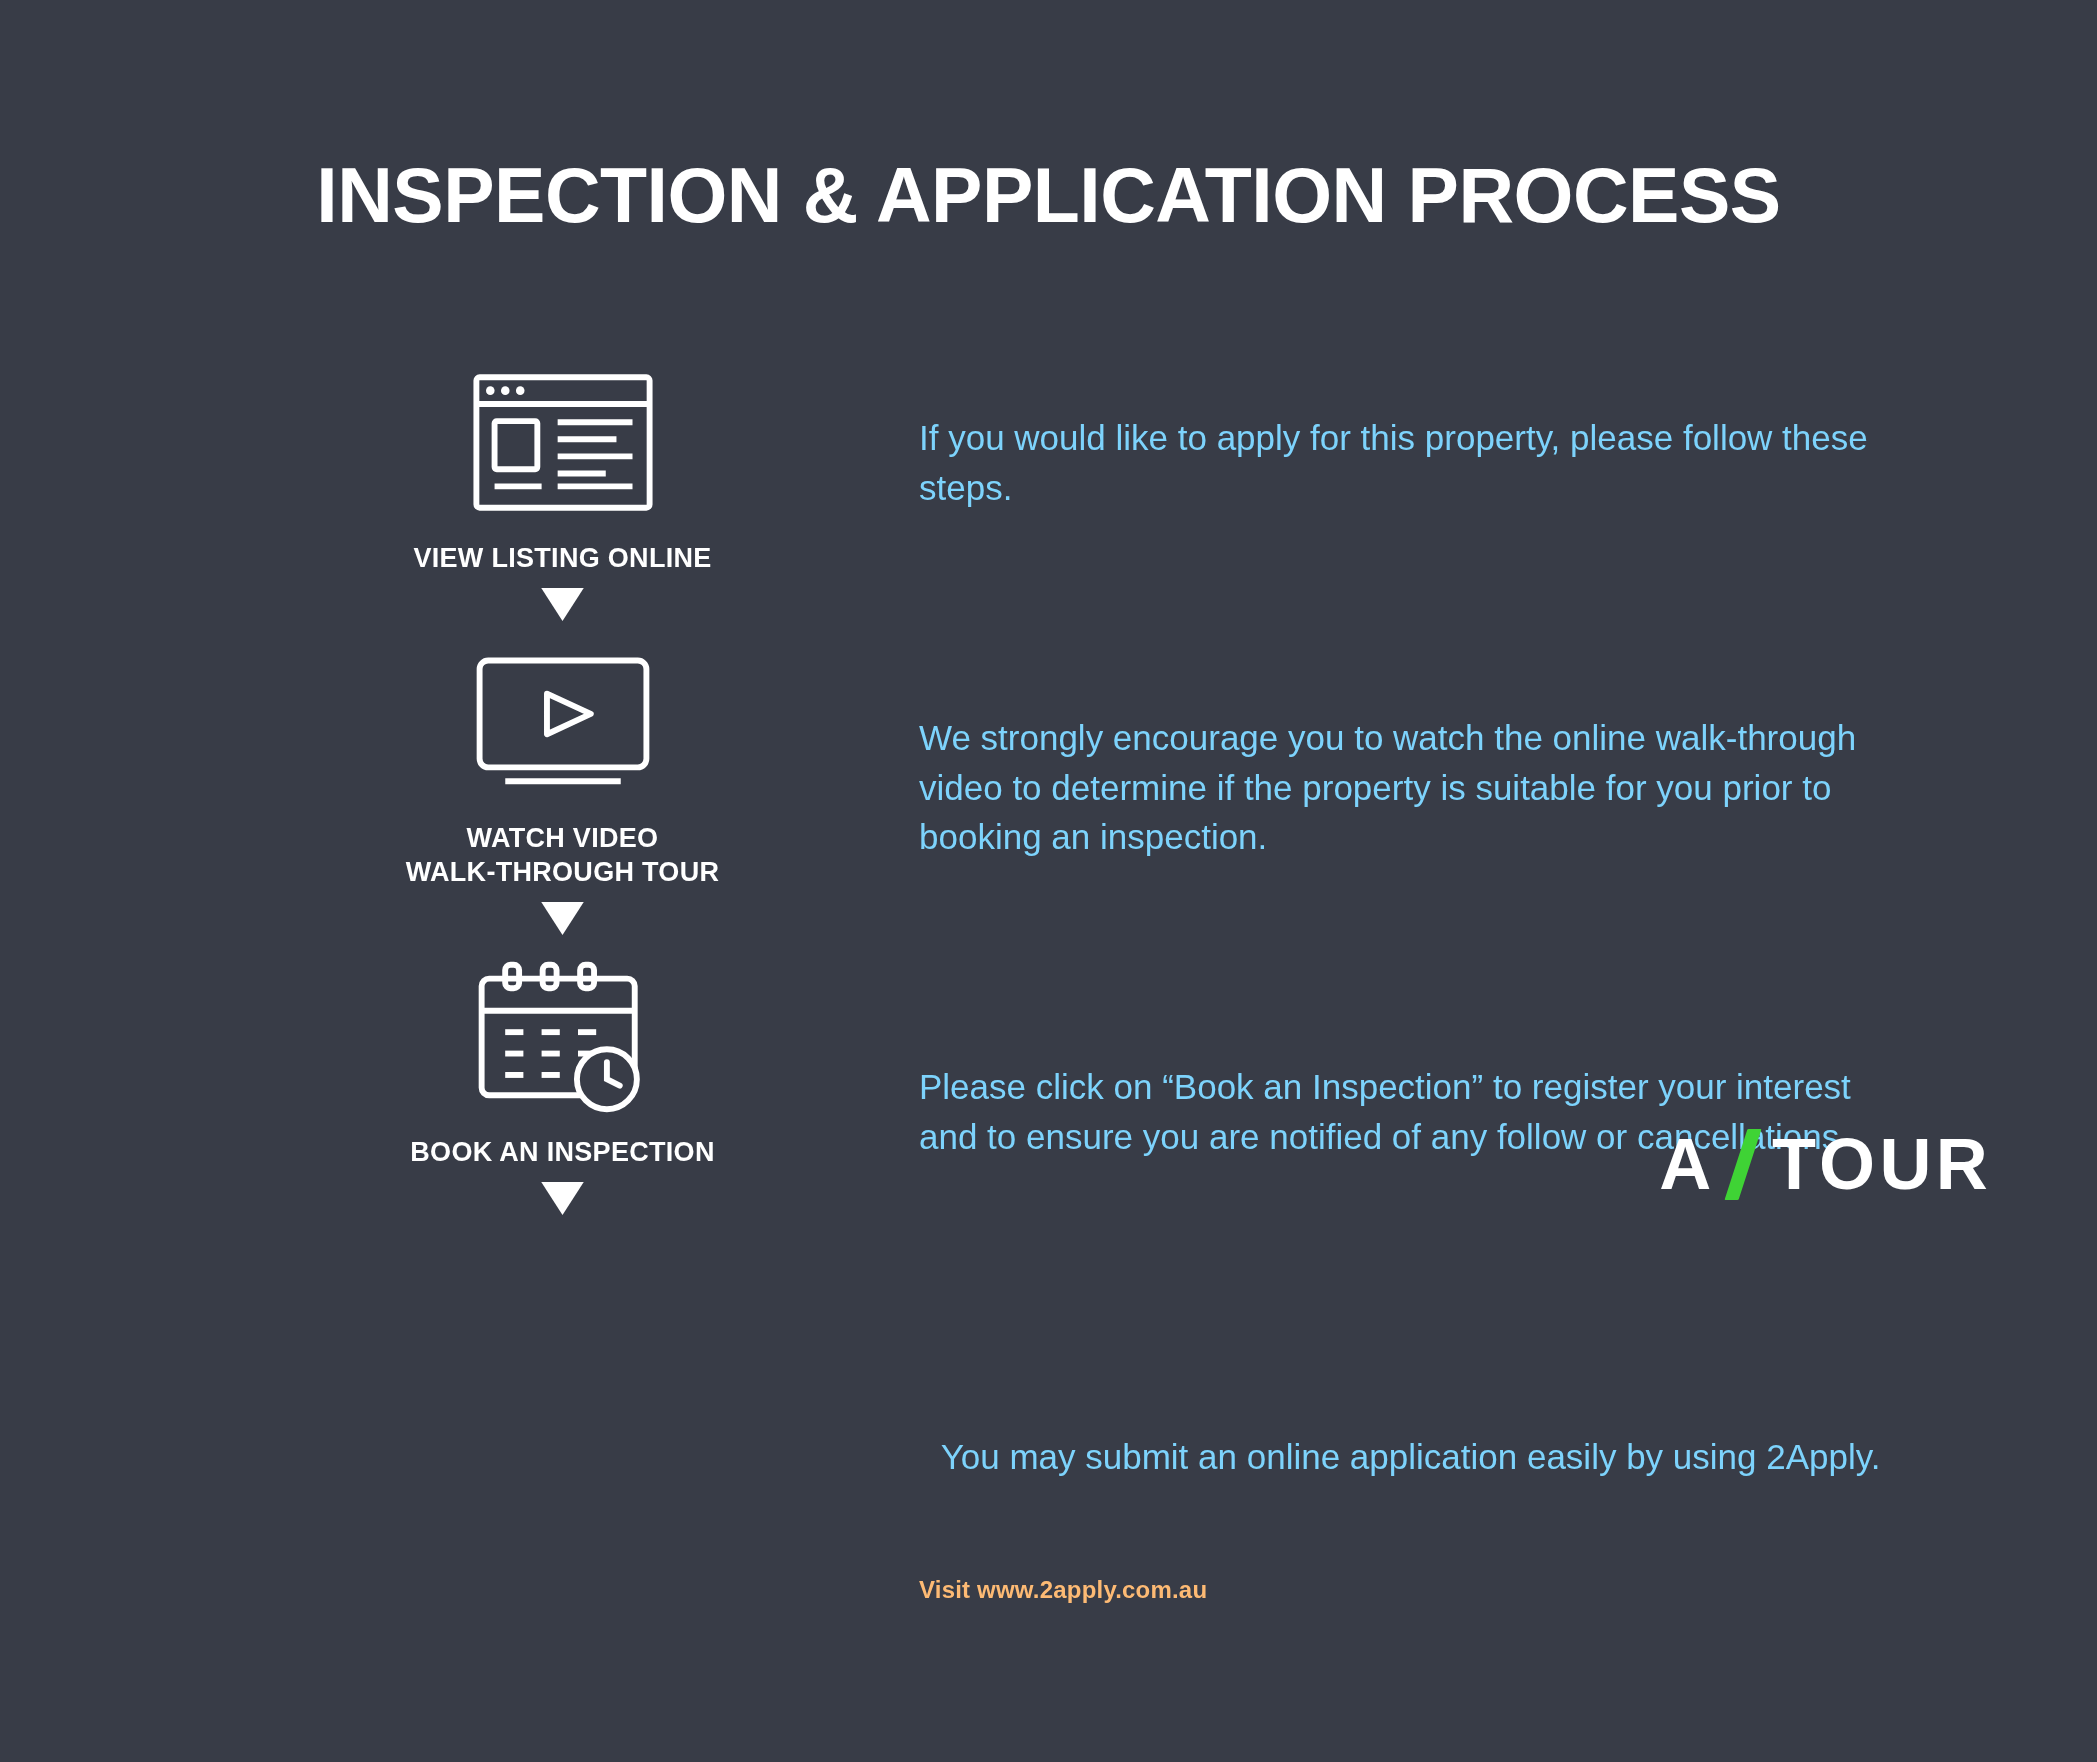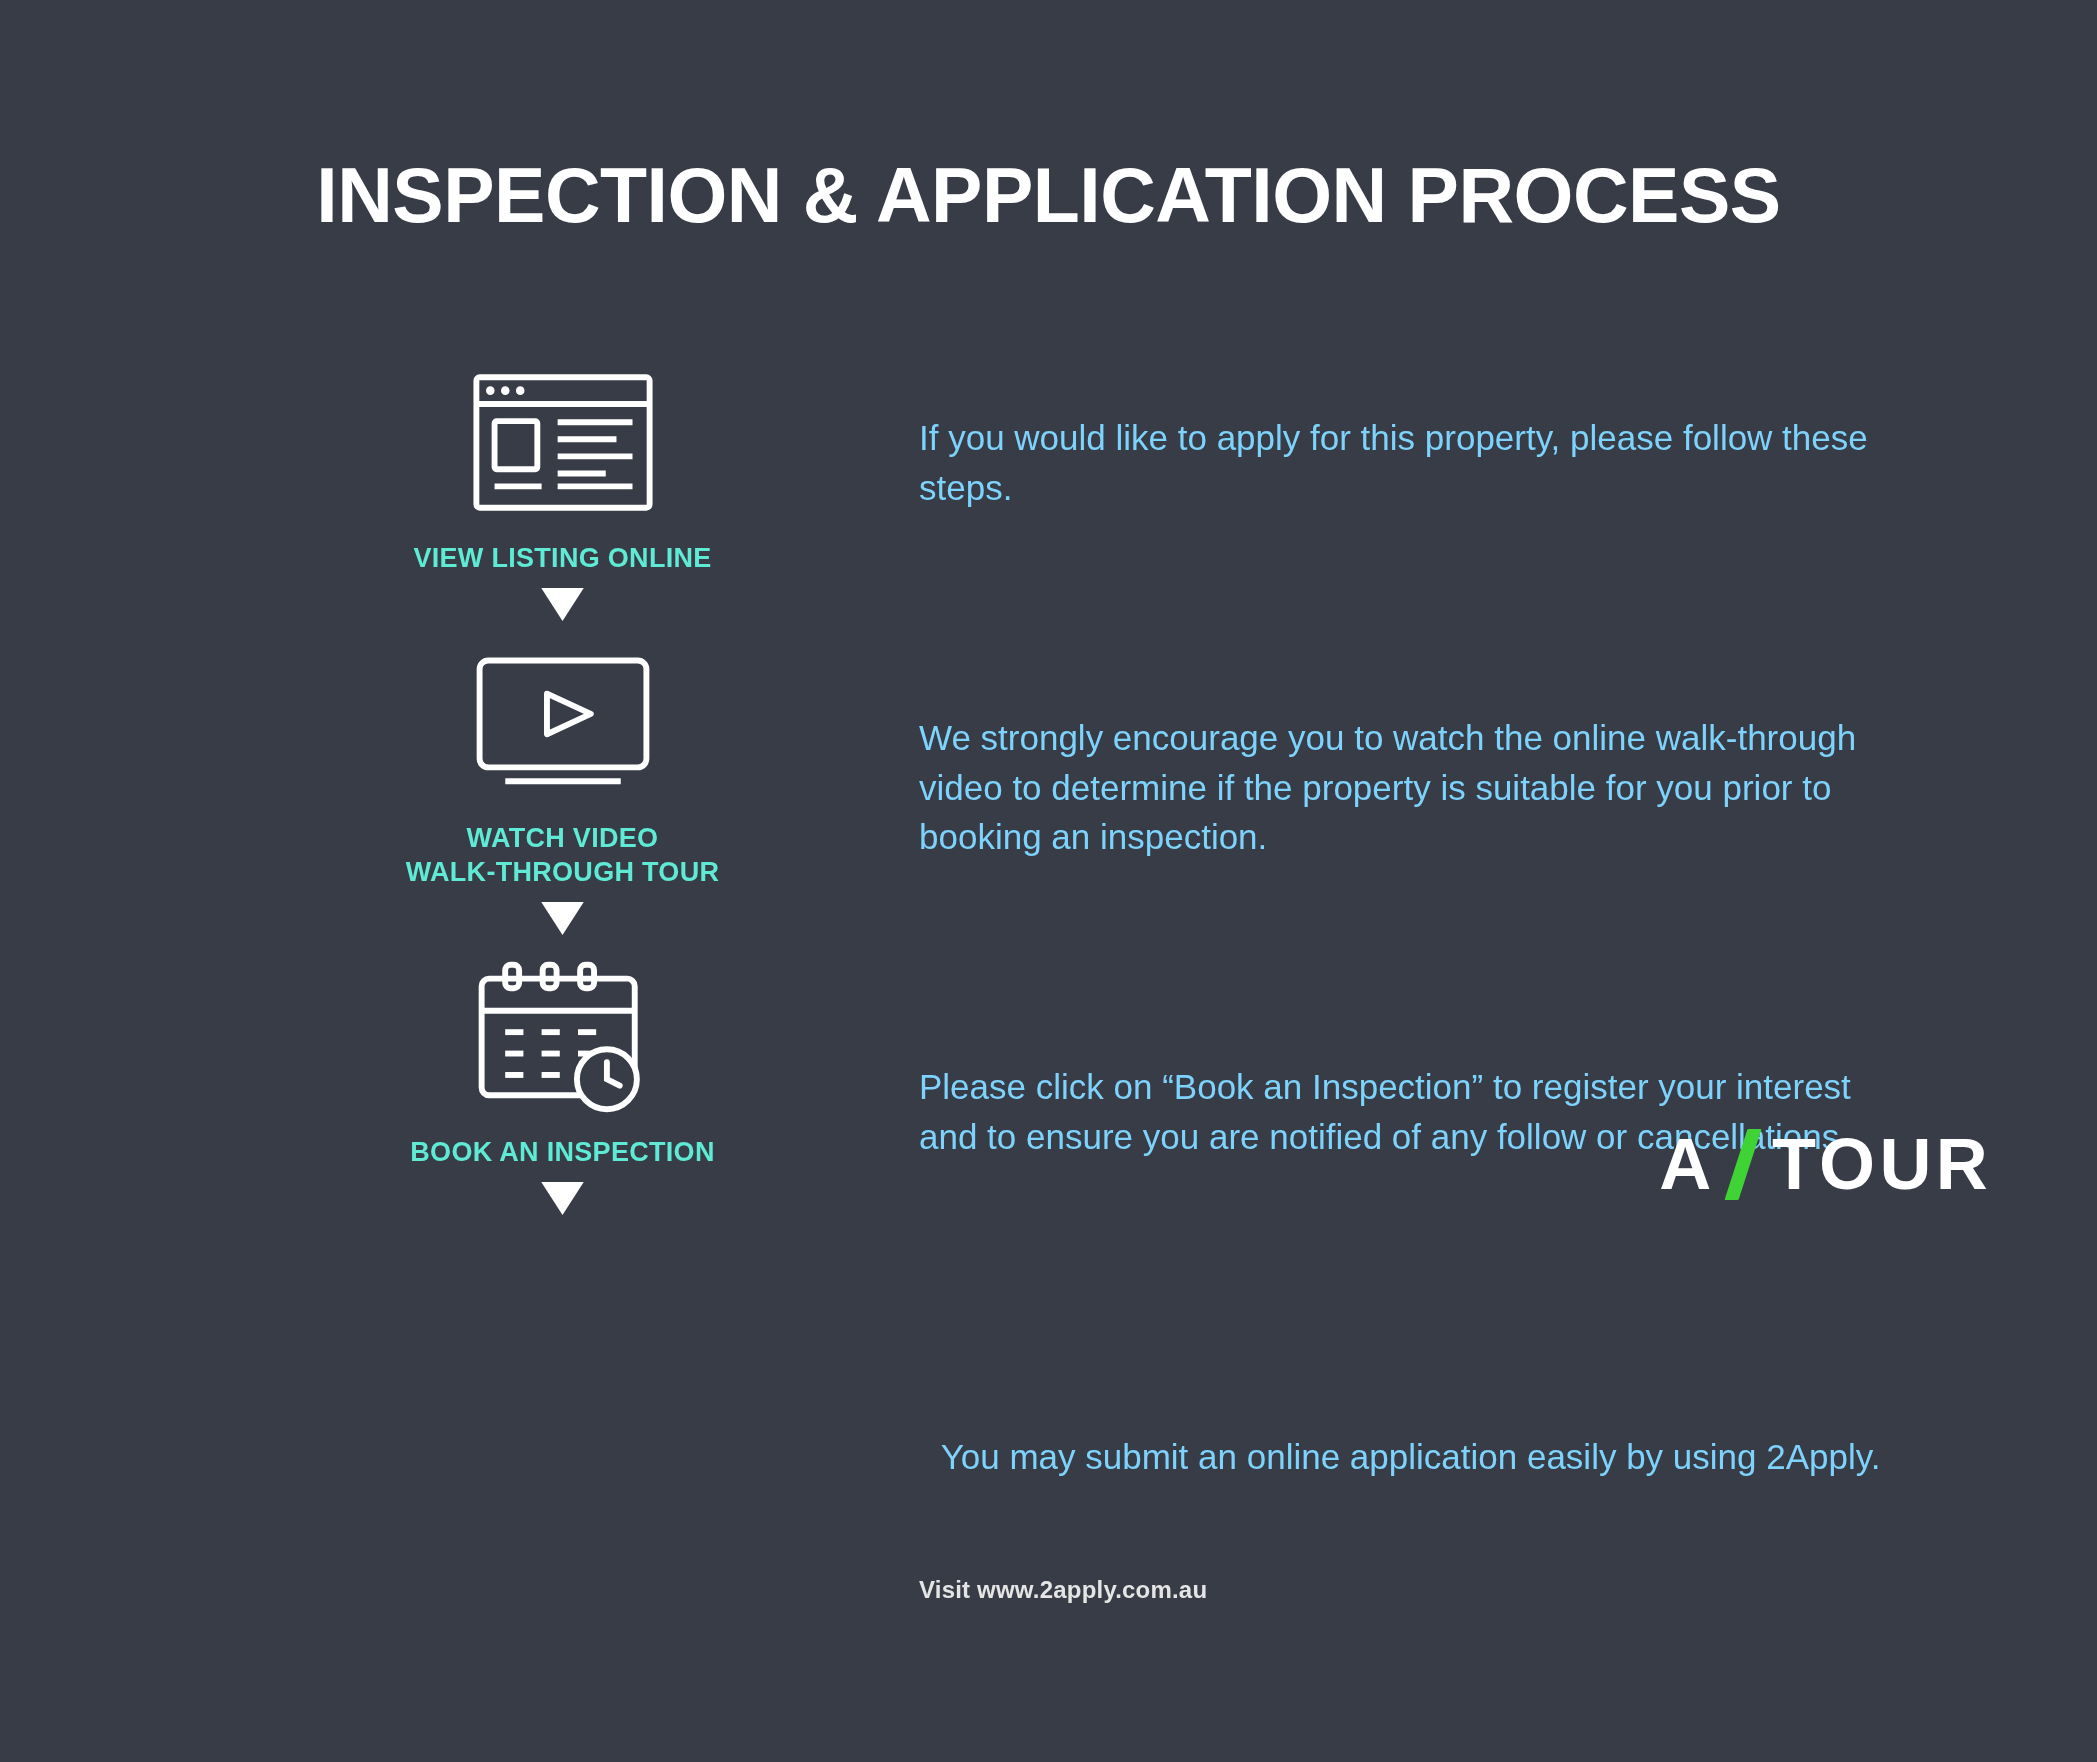--- a/index.html
+++ b/index.html
@@ -47,21 +47,21 @@
     width: 375px;
     text-align: center;
   }
   .icon-wrap {
     display: flex;
     align-items: center;
     justify-content: center;
     height: 177px;
   }
   .step-label {
-    color: #5eead4;
+    color: #ffffff;
     font-size: 27px;
     font-weight: bold;
     letter-spacing: 0.3px;
     line-height: 1.28;
     margin-top: 9.6px;
   }
   .arrow {
     width: 375px;
     display: flex;
     justify-content: center;
@@ -84,21 +84,21 @@
     font-weight: 400;
   }
   .p1 { position: absolute; top: 16px; left: 0; width: 965px; }
   .p2 { position: absolute; top: 316px; left: 0; width: 981px; }
   .p3 { position: absolute; top: 665px; left: 0; width: 965px; }
   .p4 { position: absolute; top: 1035px; left: 12px; width: 959px; text-align: center; }
   .visit {
     position: absolute;
     top: 1179px;
     left: 0;
-    color: #e5e5e5;
+    color: #fdba74;
     font-size: 24px;
     font-weight: bold;
     letter-spacing: 0.2px;
   }
 
   
   .logo {
     position: absolute;
     right: 105px;
     bottom: 83px;

